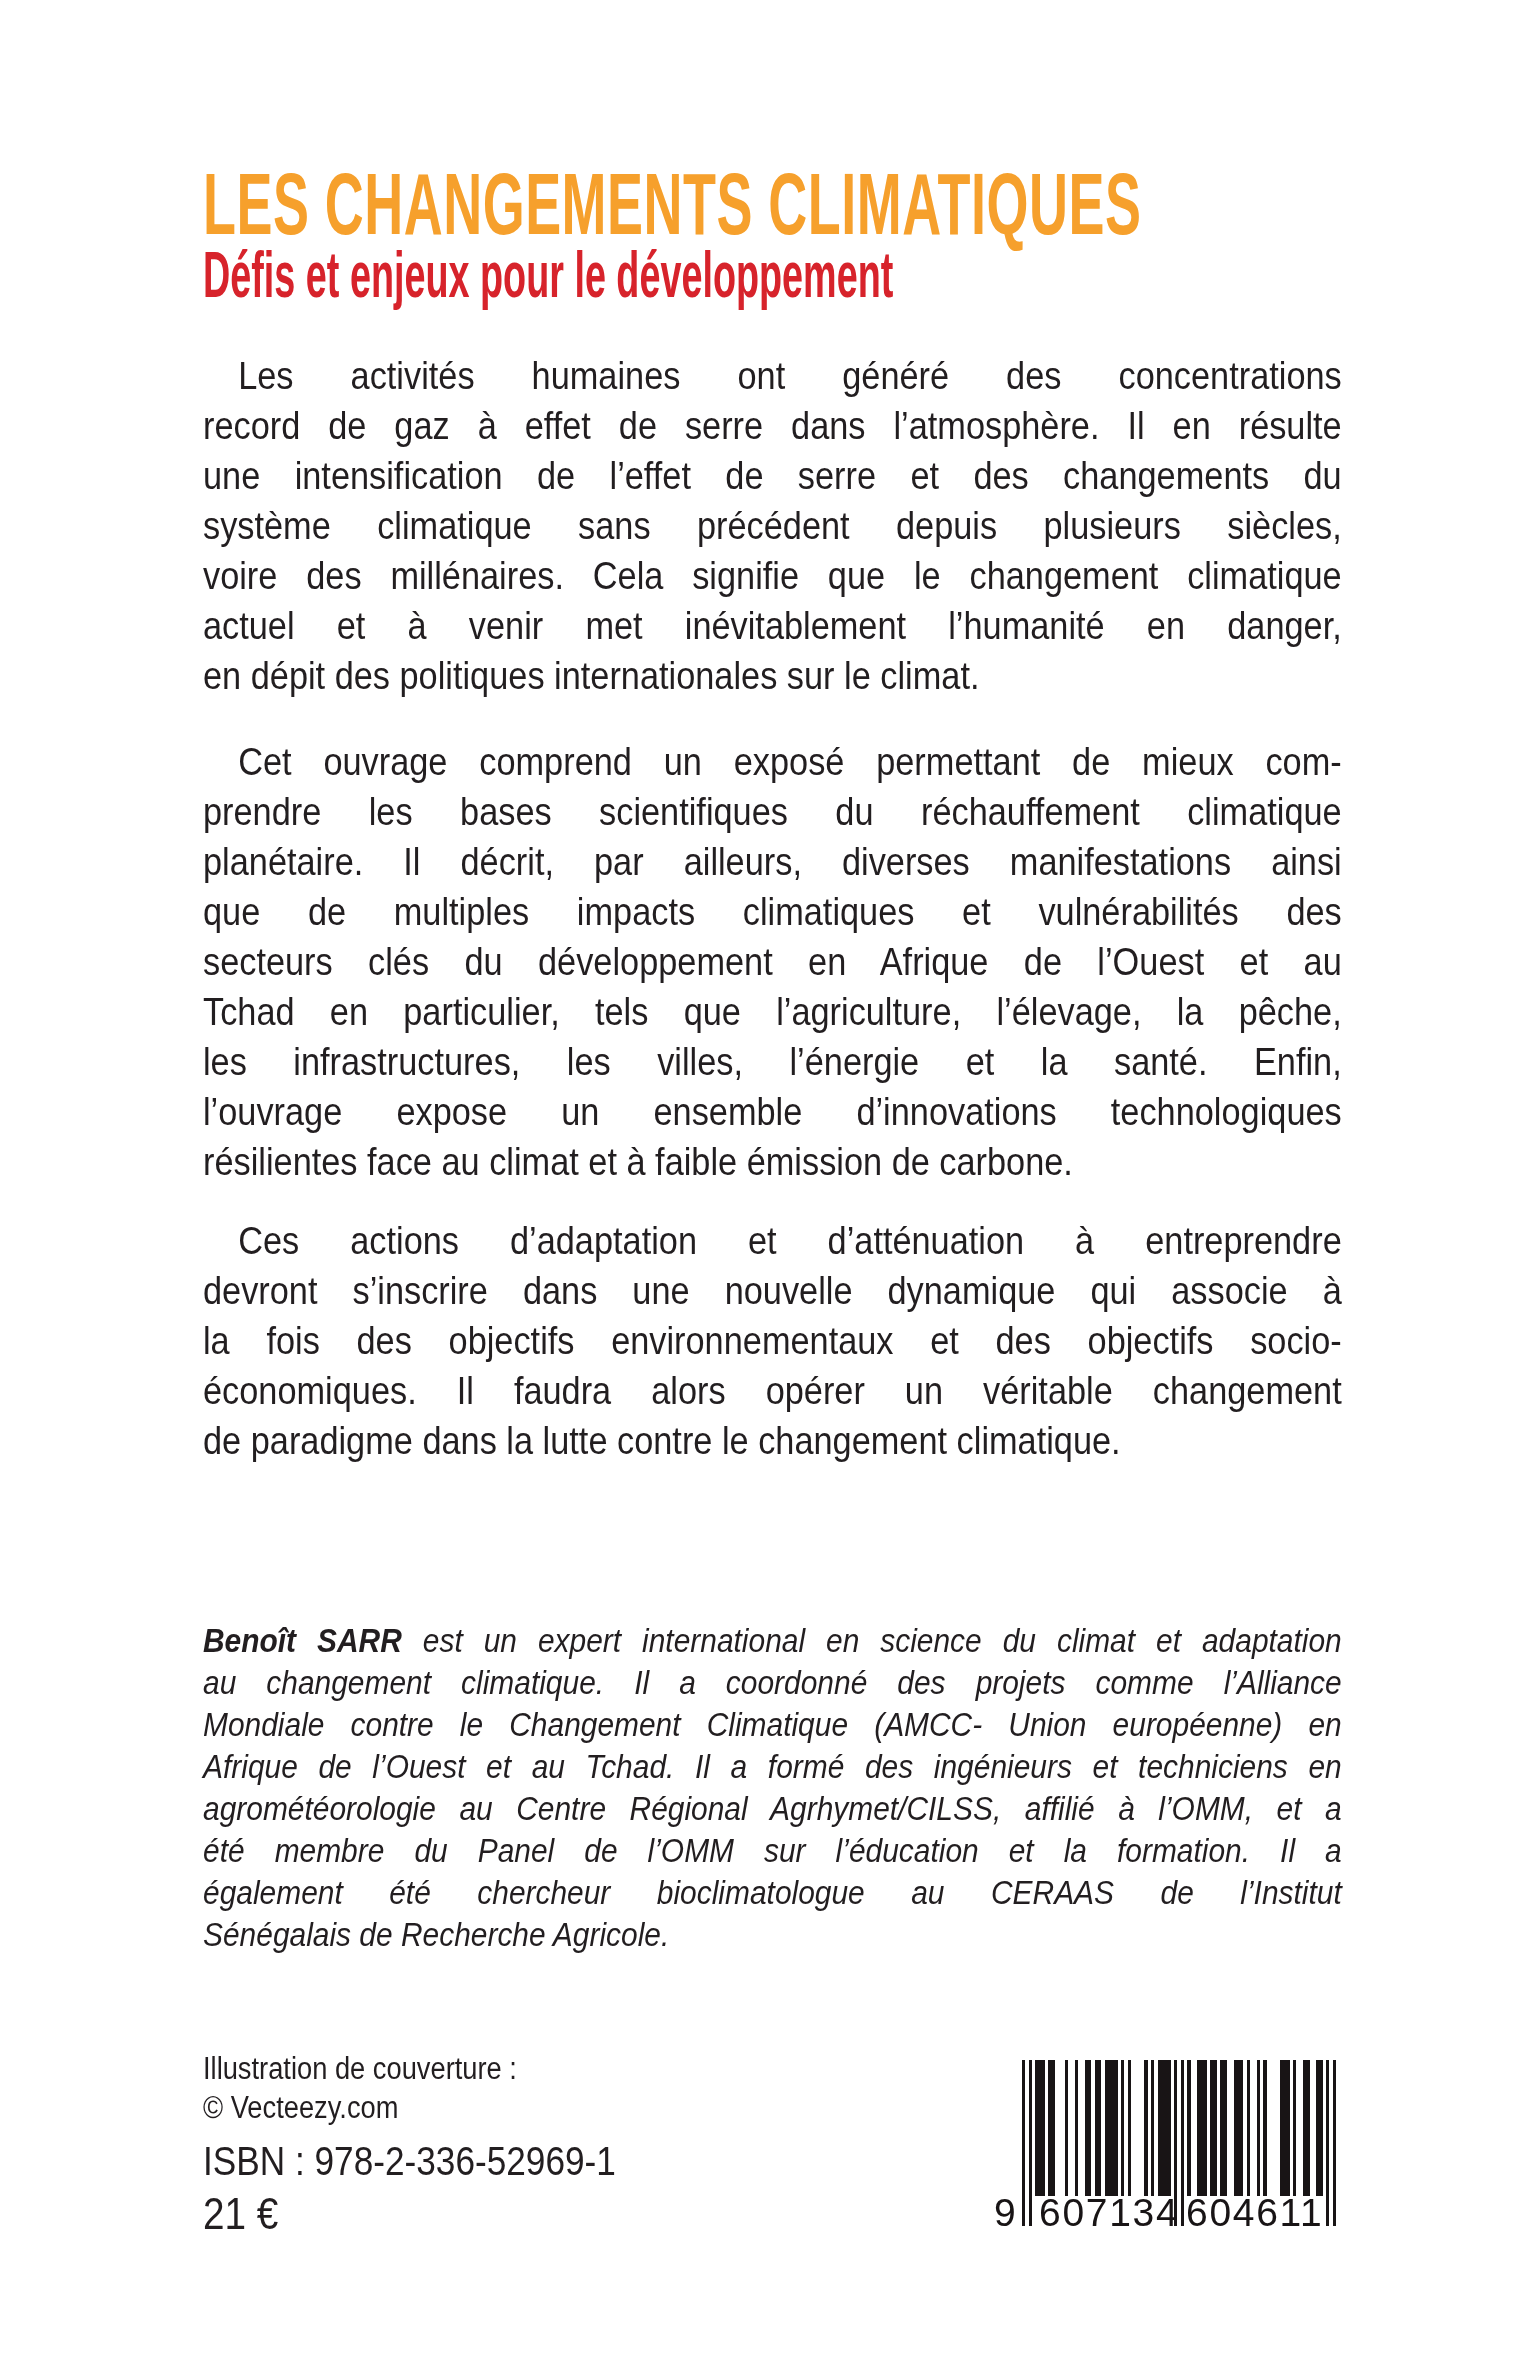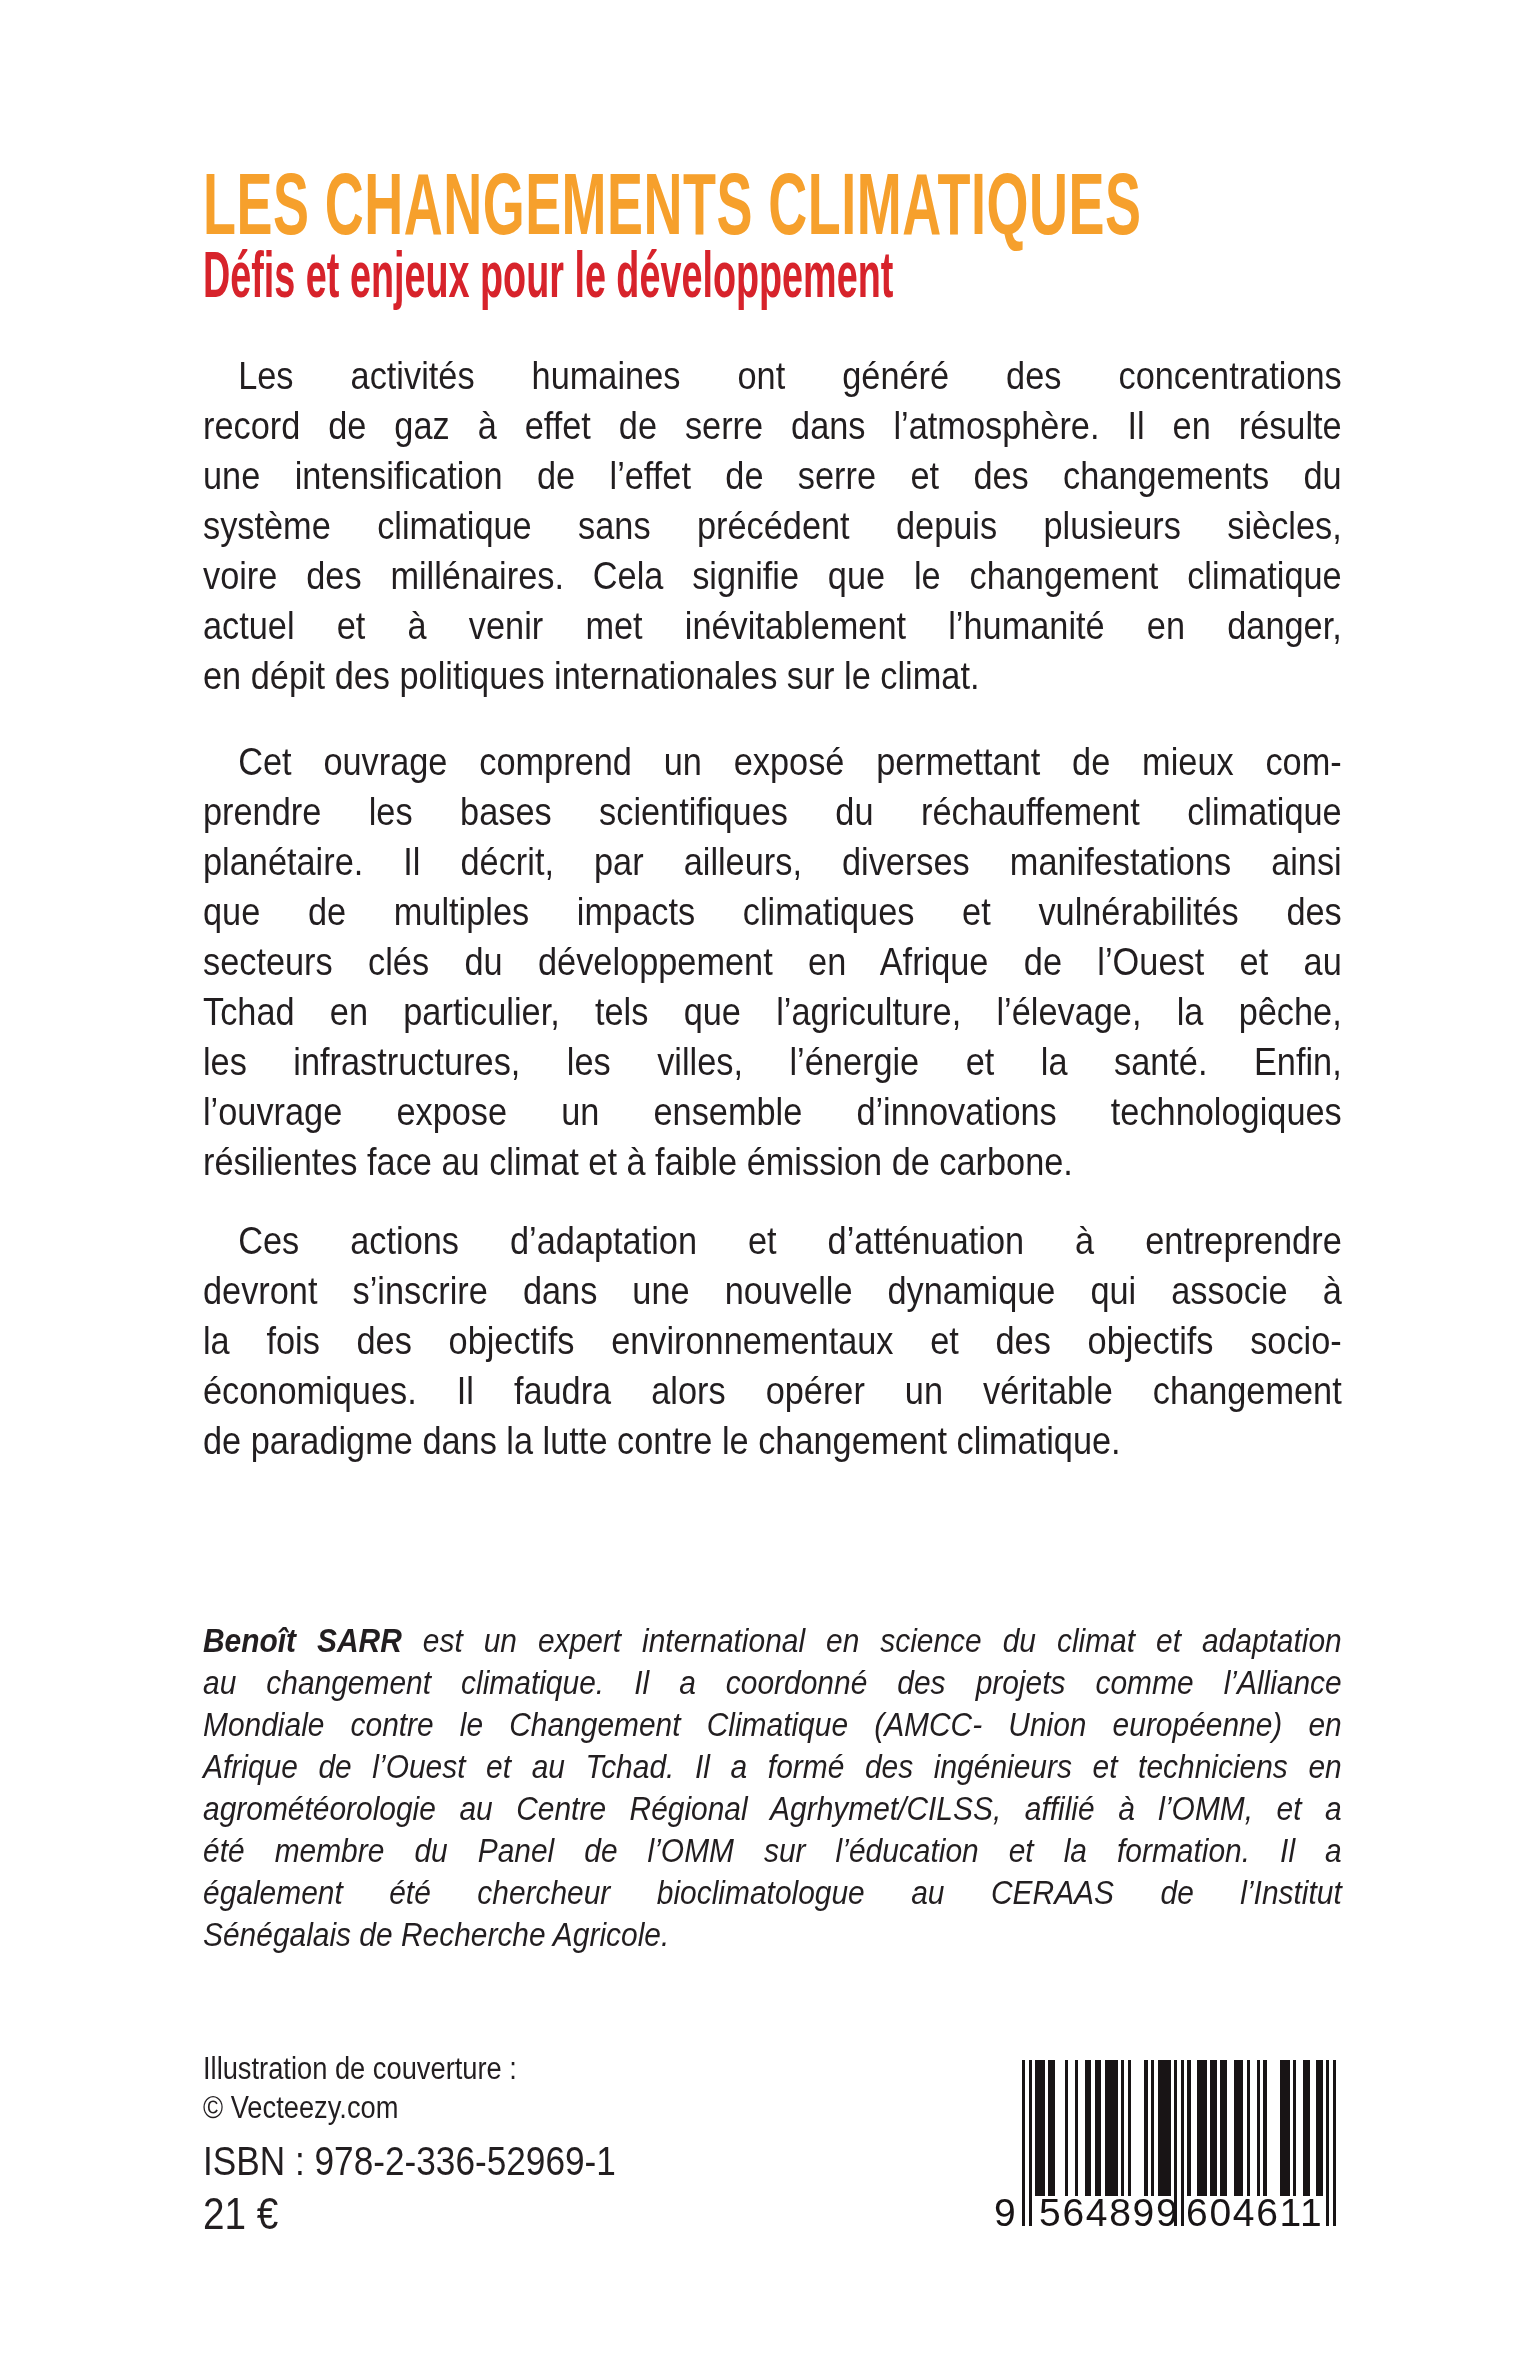--- a/index.html
+++ b/index.html
@@ -182,17 +182,17 @@
         <rect x="82" y="0" width="1" height="41" fill="#181415"></rect>
         <rect x="85" y="0" width="1" height="41" fill="#181415"></rect>
         <rect x="86" y="0" width="1" height="41" fill="#181415"></rect>
         <rect x="89" y="0" width="1" height="41" fill="#181415"></rect>
         <rect x="90" y="0" width="1" height="41" fill="#181415"></rect>
         <rect x="92" y="0" width="1" height="50" fill="#181415"></rect>
         <rect x="94" y="0" width="1" height="50" fill="#181415"></rect>
       </svg>
   </div>
   <span class="bc-digit" id="bc-lead">9</span>
-  <span class="bc-digit" id="bc-g1">564899</span>
+  <span class="bc-digit" id="bc-g1">607134</span>
   <span class="bc-digit" id="bc-g2">604611</span>
 
 </div>
 
 
 </body></html>

